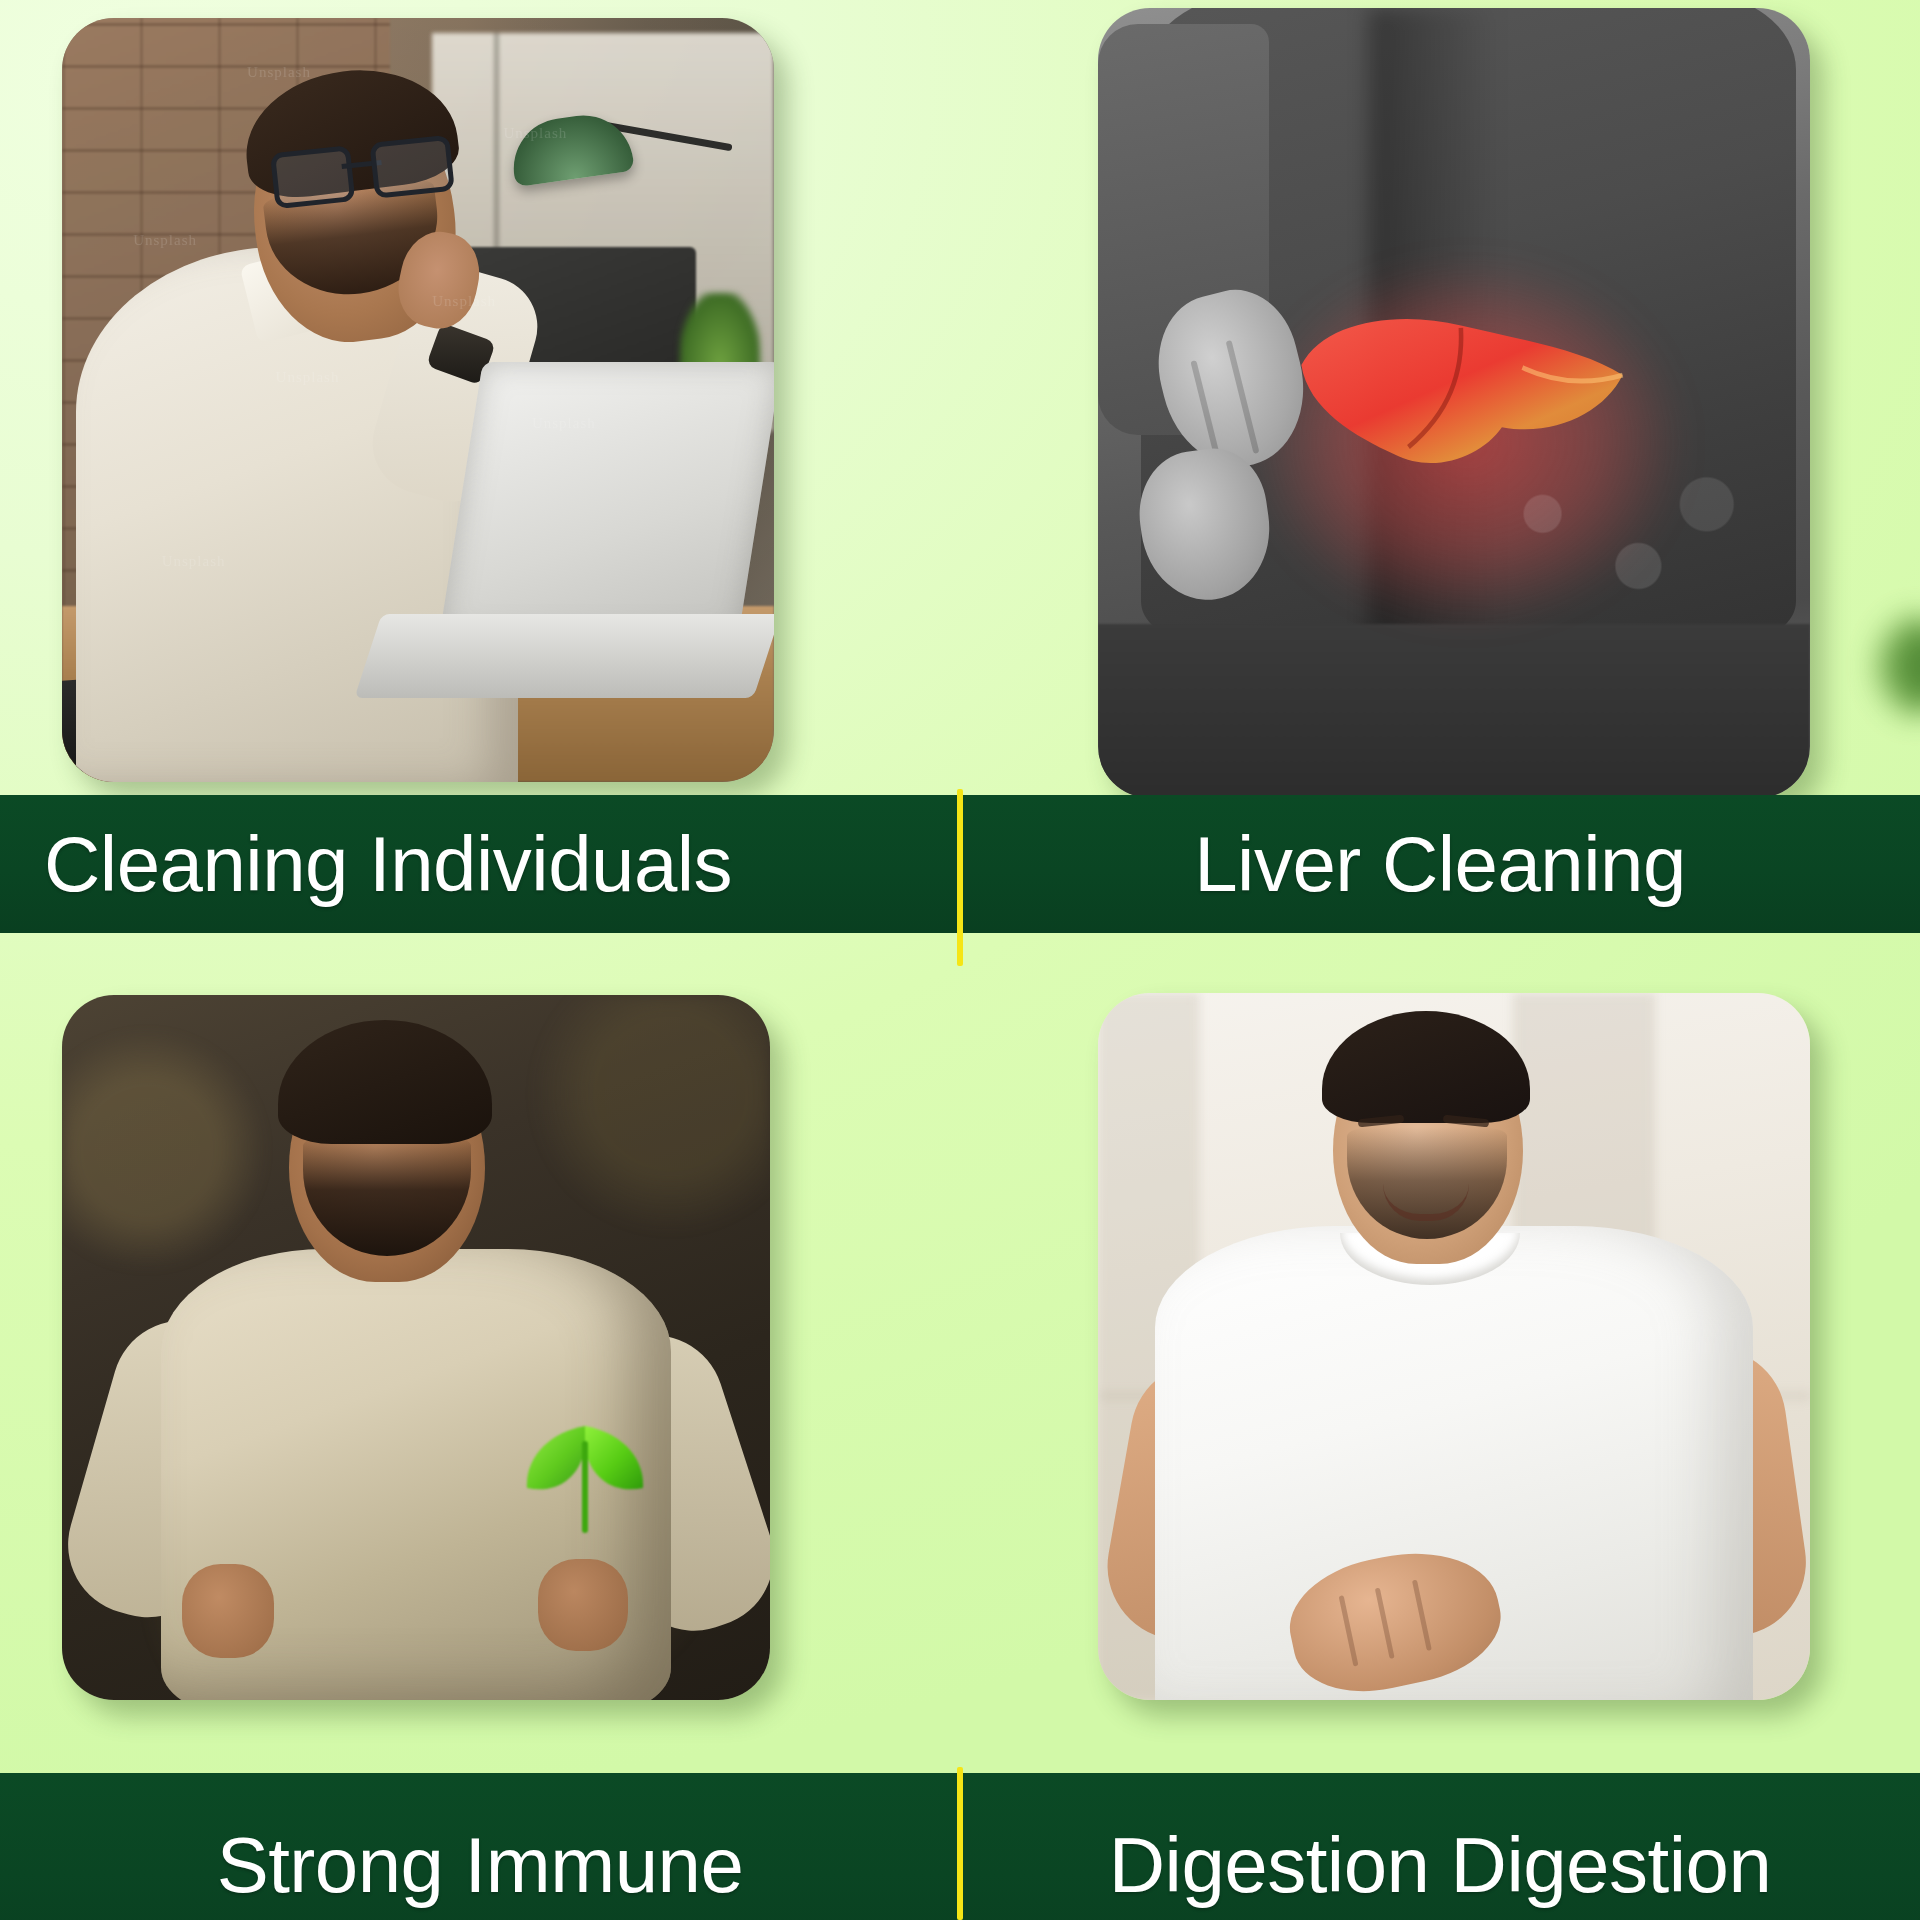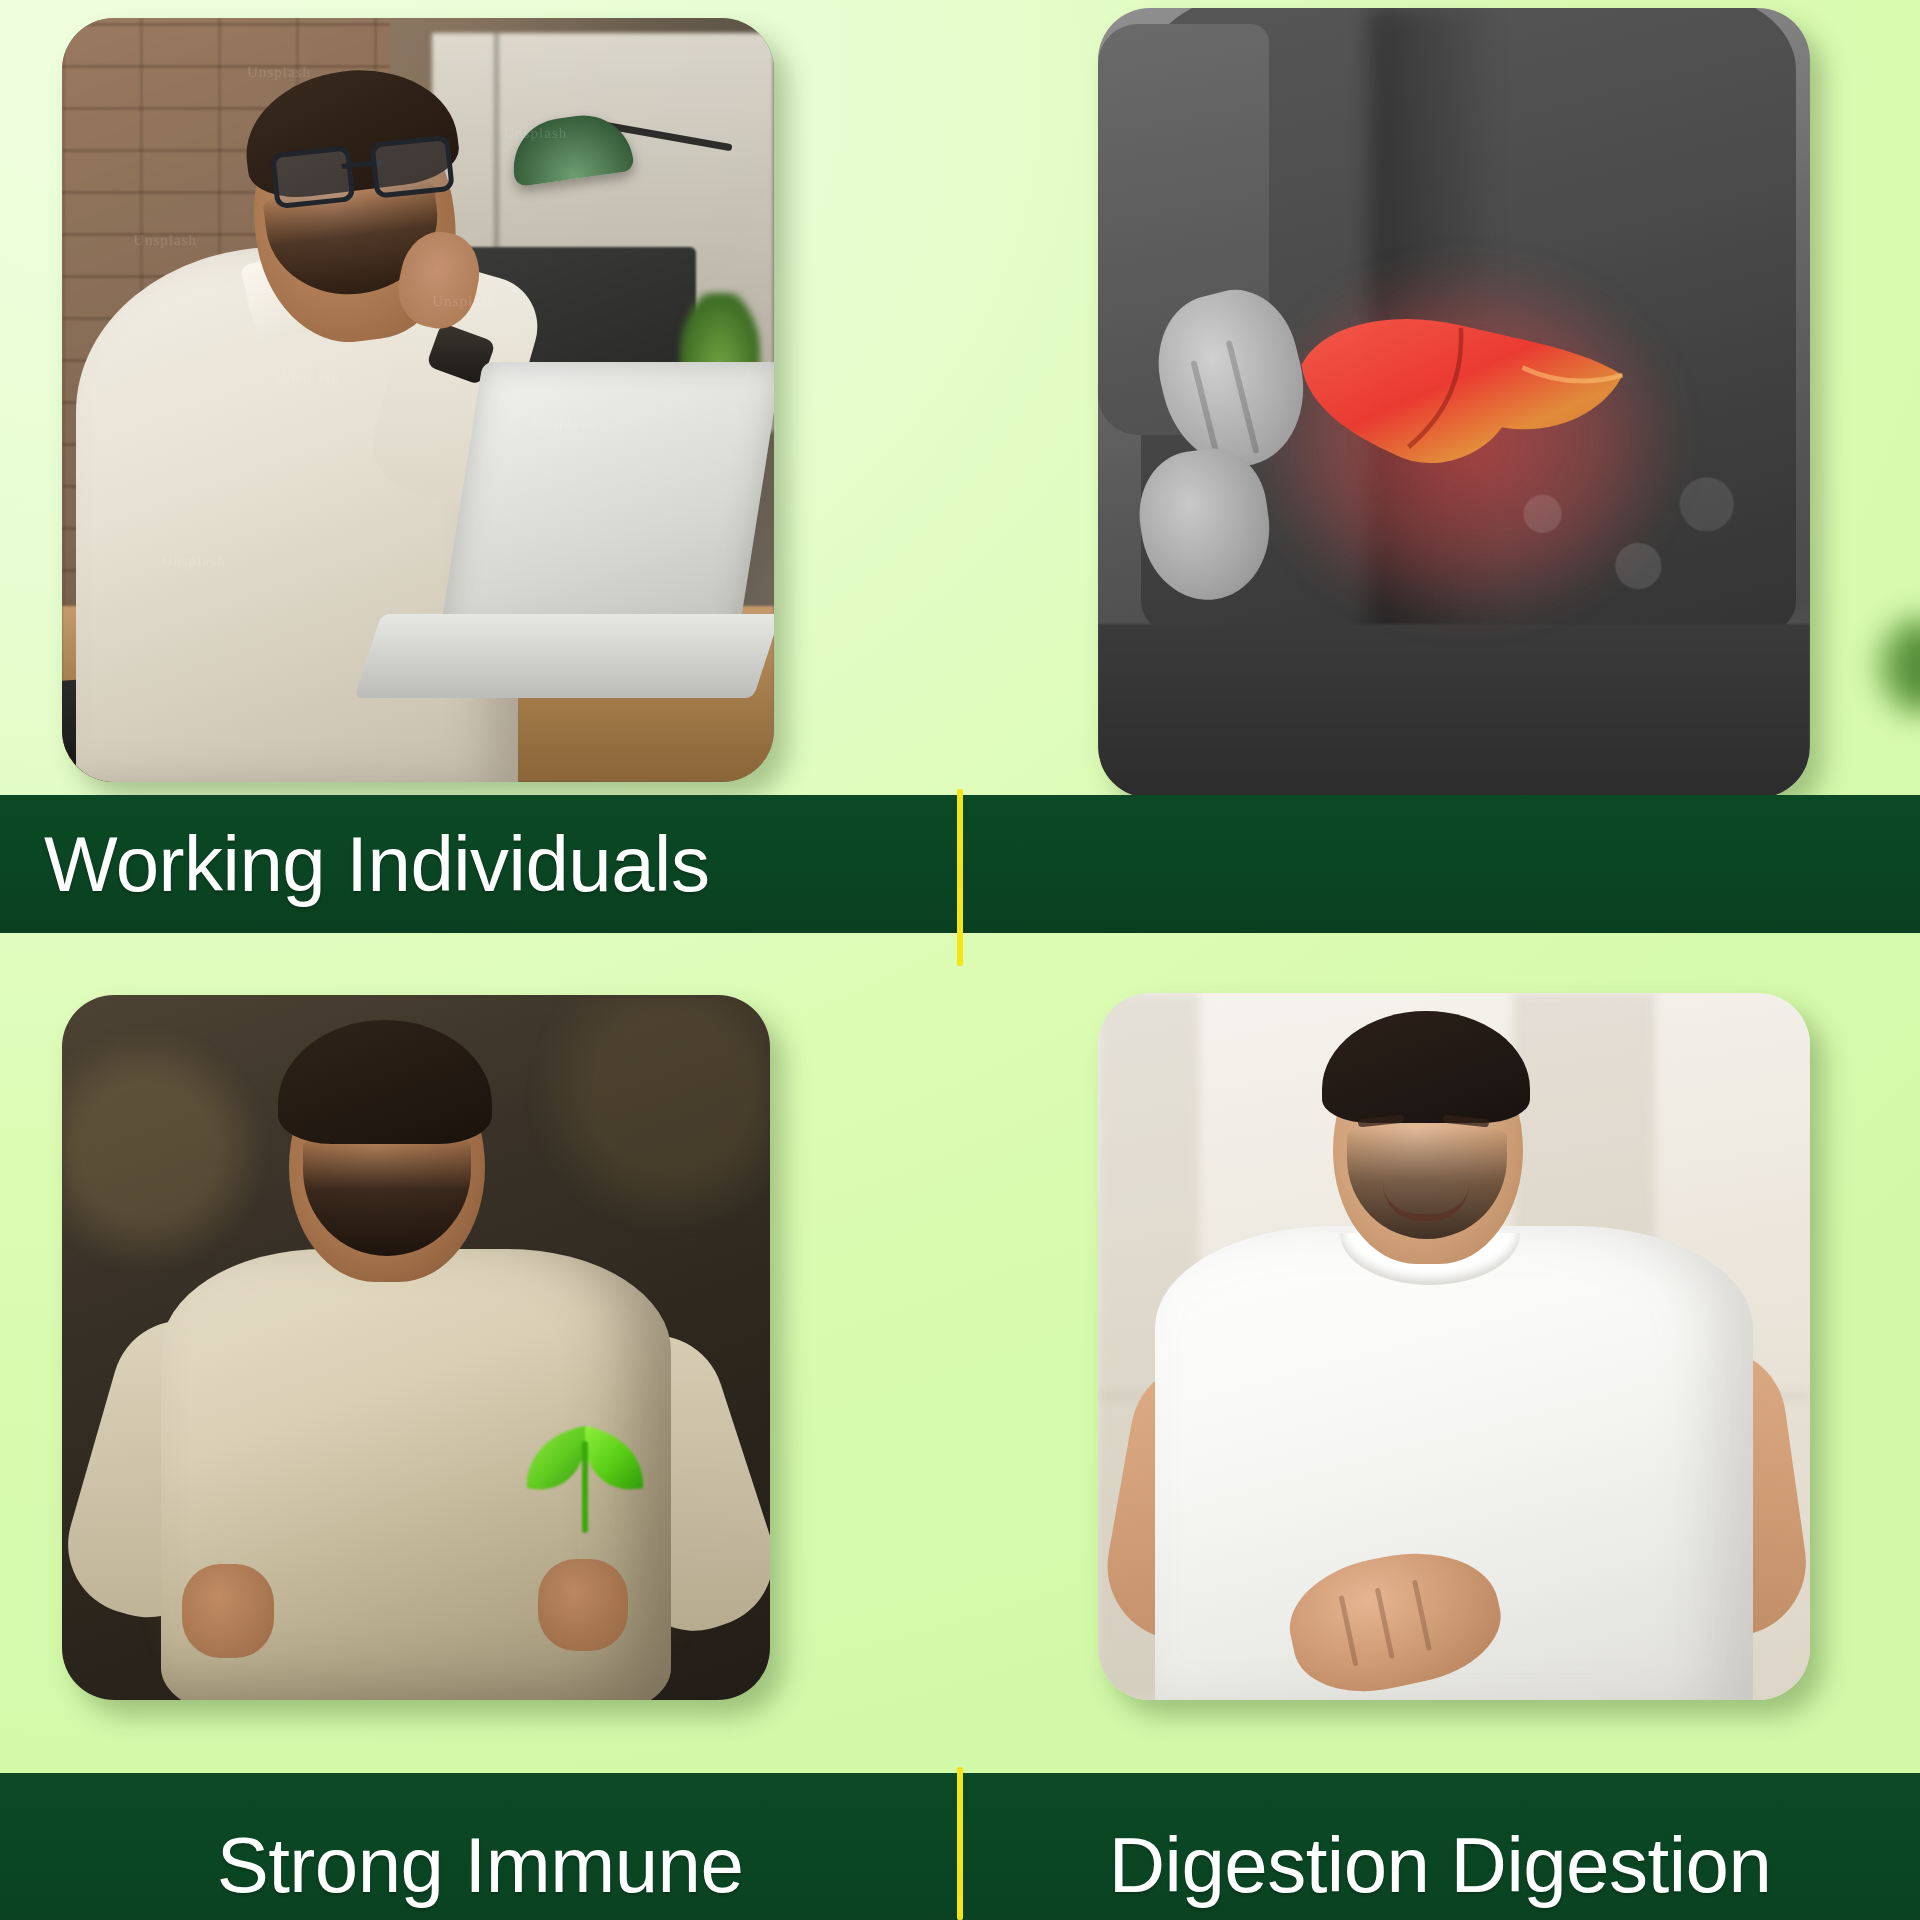--- a/index.html
+++ b/index.html
@@ -439,21 +439,24 @@
           <path d="M292 54 C262 62, 232 60, 204 48" fill="none" stroke="rgba(255,200,120,.55)" stroke-width="4"></path>
         </svg>
       </div>
       <div class="hand-a"></div>
       <div class="hand-b"></div>
     </div>
   </div>
 
   <div class="bar" id="bar-top">
     <div class="half left">
-      <span class="cap">Working Individuals</span>
+      <span class="cap">Cleaning Individuals</span>
+    </div>
+    <div class="half right">
+      <span class="cap">Liver Cleaning</span>
     </div>
   </div>
   <div class="divider" id="div-top"></div>
 
   <div class="card" id="card-run">
     <div class="ph">
       <div class="bokeh"></div>
       <div class="r-arm-l"></div>
       <div class="r-arm-r"></div>
       <div class="r-body"></div>

